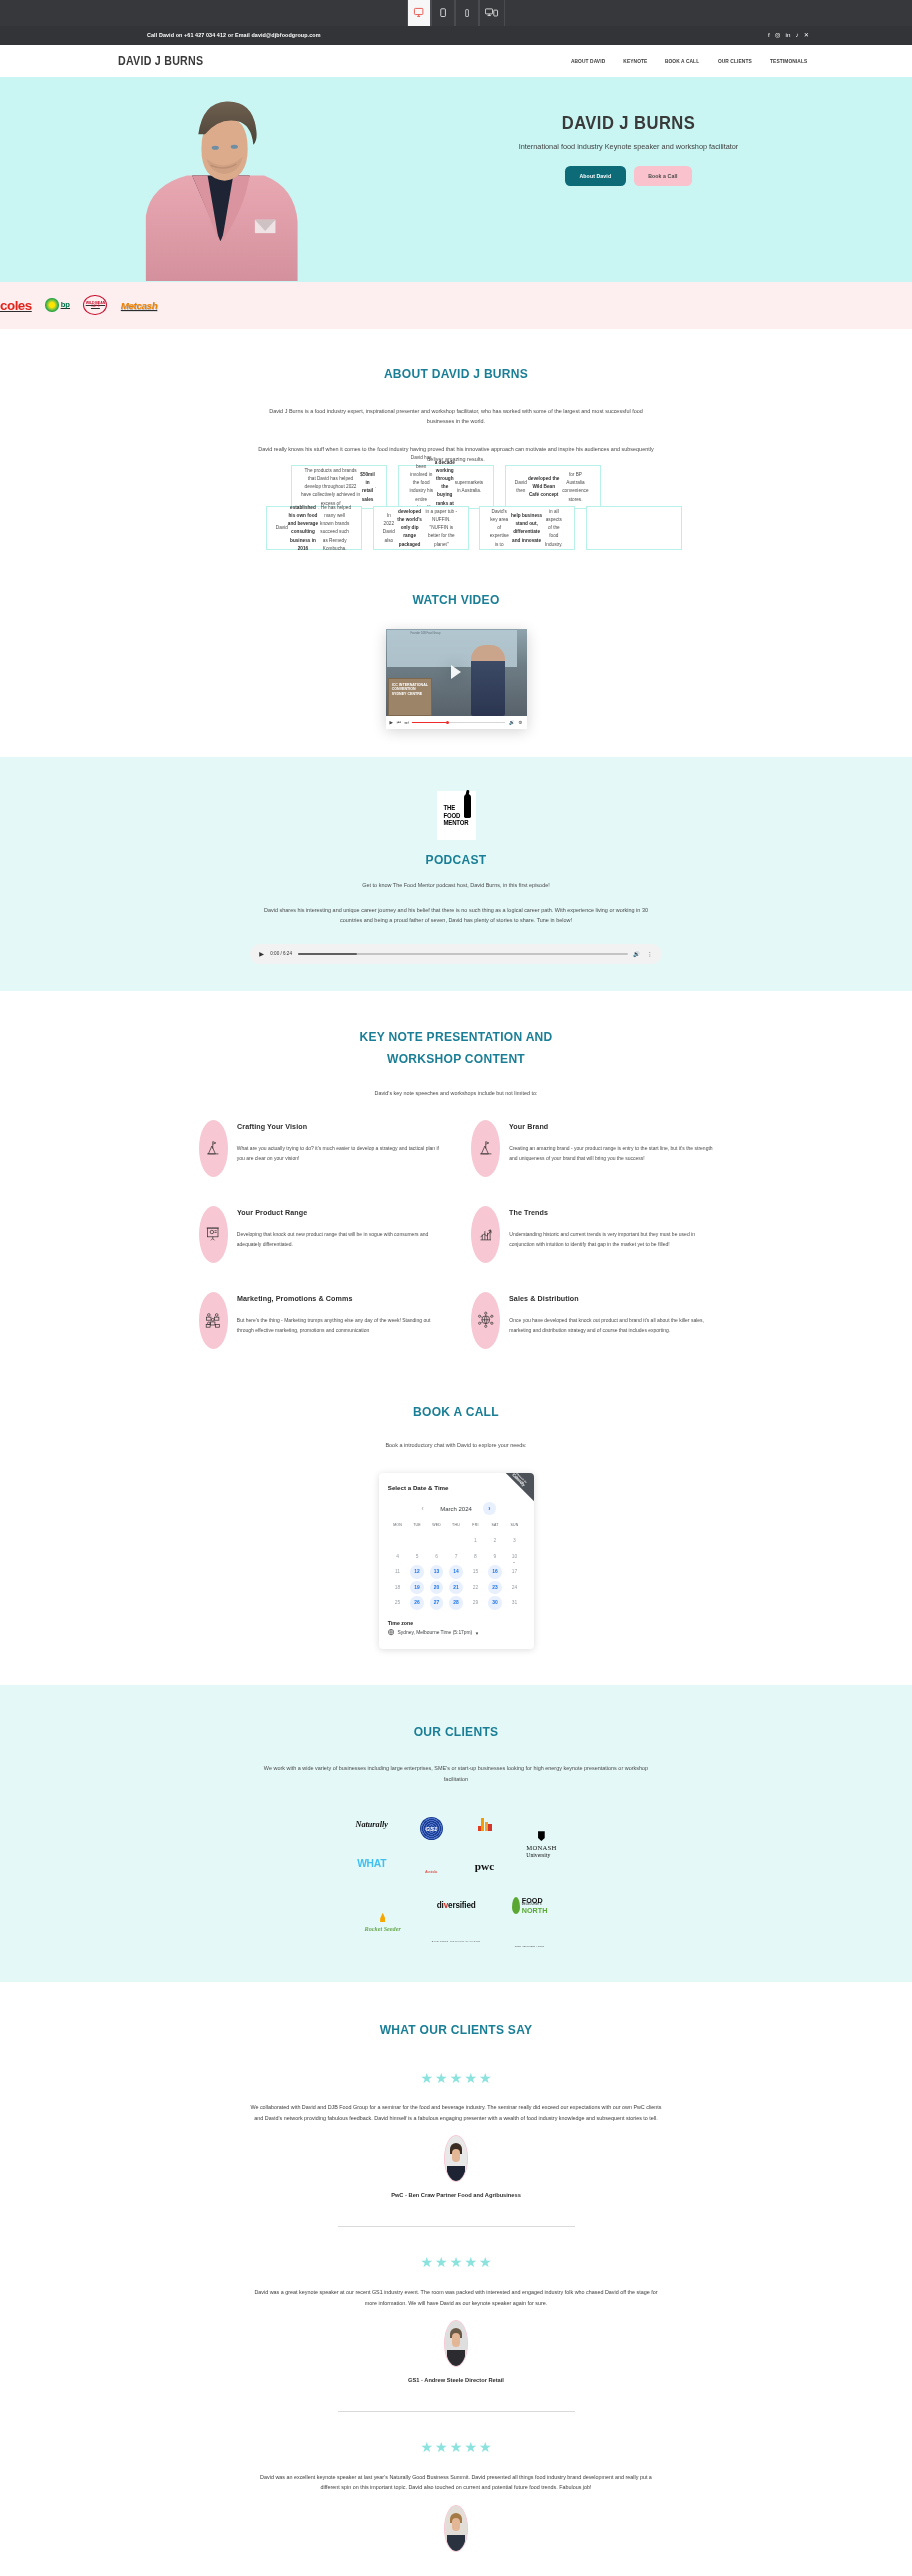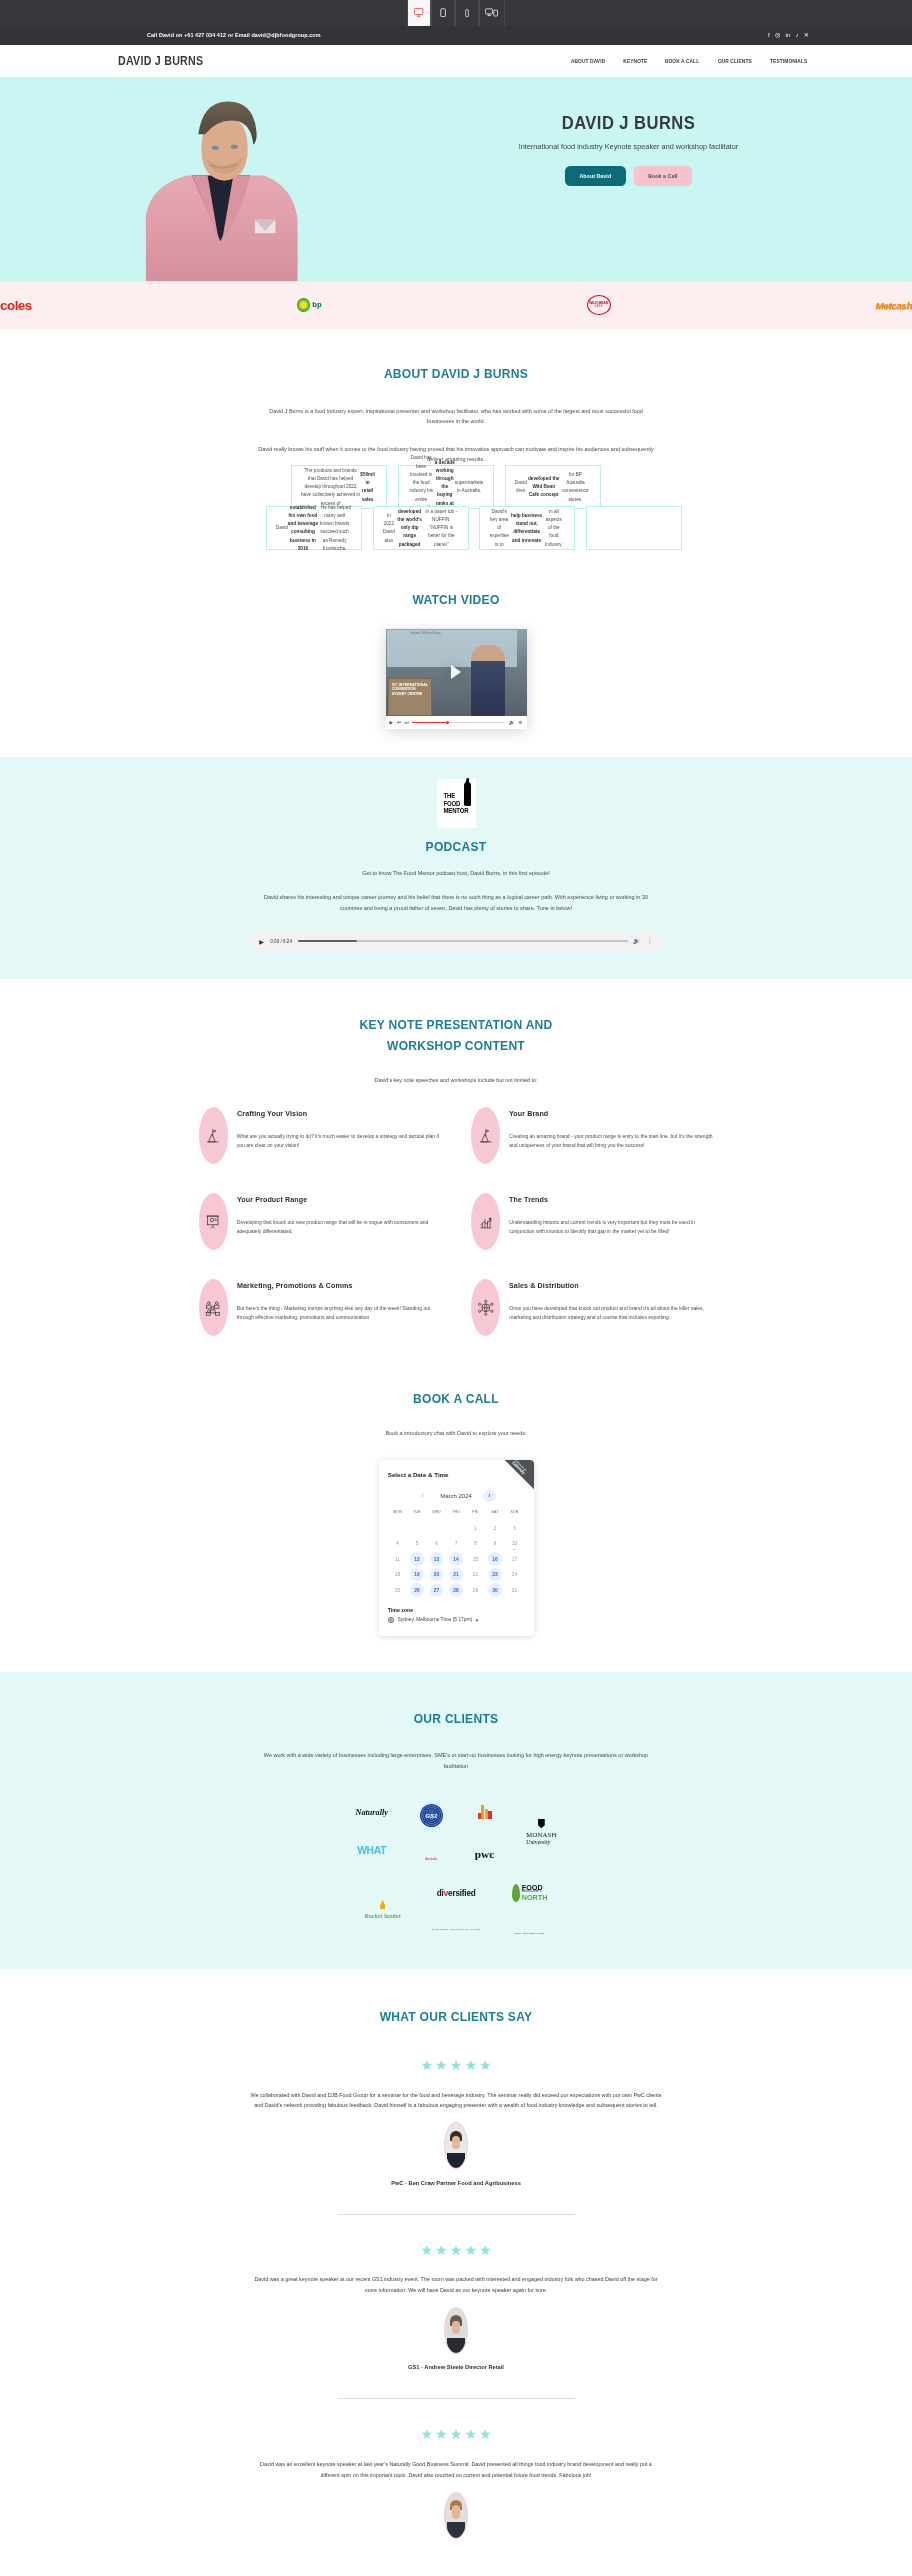--- a/index.html
+++ b/index.html
@@ -128,22 +128,23 @@
     border-radius: 5.2px;
     letter-spacing: 0.1px;
   }
   .btn-primary { background: #0d6b78; color: #ffffff; }
   .btn-secondary { background: #f9c2cd; color: #4a4a4a; }
 
   
   .logostrip {
     background: #fdeef0;
     height: 47px;
-    display: flex; align-items: center; justify-content: space-between;
+    display: flex; align-items: center; justify-content: flex-start;
     gap: 13.4px;
+    text-decoration: underline;
   }
   .logo-coles { font-family:"Liberation Sans",sans-serif; font-size: 13.4px; font-weight: 700; color:#e2231a; letter-spacing:-0.5px; }
   .logo-bp { display:flex; align-items:center; gap:2.1px; }
   .bp-mark {
     width: 13.4px; height: 13.4px; border-radius: 50%;
     background: radial-gradient(circle at 50% 50%, #ffe400 0%, #ffe400 25%, #8dc63f 45%, #009640 75%, #006b33 100%);
   }
   .bp-text { font-size: 7.7px; font-weight: 700; color: #00704a; }
   .logo-wbc {
     width: 24px; height: 20.6px; border: 1px solid #c8102e; border-radius: 50%;
@@ -244,21 +245,21 @@
     gap: 3.6px; padding: 0 4.1px;
   }
   .v-bar .ic { font-size: 4.6px; color:#444; cursor:pointer; }
   .v-track { flex: 1; height: 1.5px; background: #d6d6d6; position: relative; cursor:pointer; }
   .v-track .fill { position:absolute; left:0; top:0; bottom:0; width: 36%; background:#ee2b2b; }
   .v-track .knob { position:absolute; left: 36%; top:-1px; width:3.1px; height:3.1px; border-radius:50%; background:#ee2b2b; }
 
   
   .podcast { background: #e3f8f7; padding: 21.6px 0 27px; }
   .tfm-logo {
-    width: 39px; height: 49px; margin: 0 auto; background:#fff;
+    width: 39px; height: 49px; margin: 12px auto; background:#fff;
     position: relative; display:flex; flex-direction:column;
     align-items:center; justify-content:center;
   }
   .tfm-logo .lines { font-family:"Liberation Sans Narrow","Liberation Sans",sans-serif; font-weight:800; font-size:7.7px; line-height:.96; color:#000; text-align:left; letter-spacing:-0.2px; transform: scaleX(.78); }
   .tfm-logo .spoon {
     position:absolute; right: 4.1px; top: 3.1px; width: 7.2px; height: 24px;
     background:#000; border-radius: 3.6px 3.6px 1.5px 1.5px;
   }
   .tfm-logo .spoon:after {
     content:""; position:absolute; left:2.1px; top:-4.1px; width:2.6px; height:6.2px;

